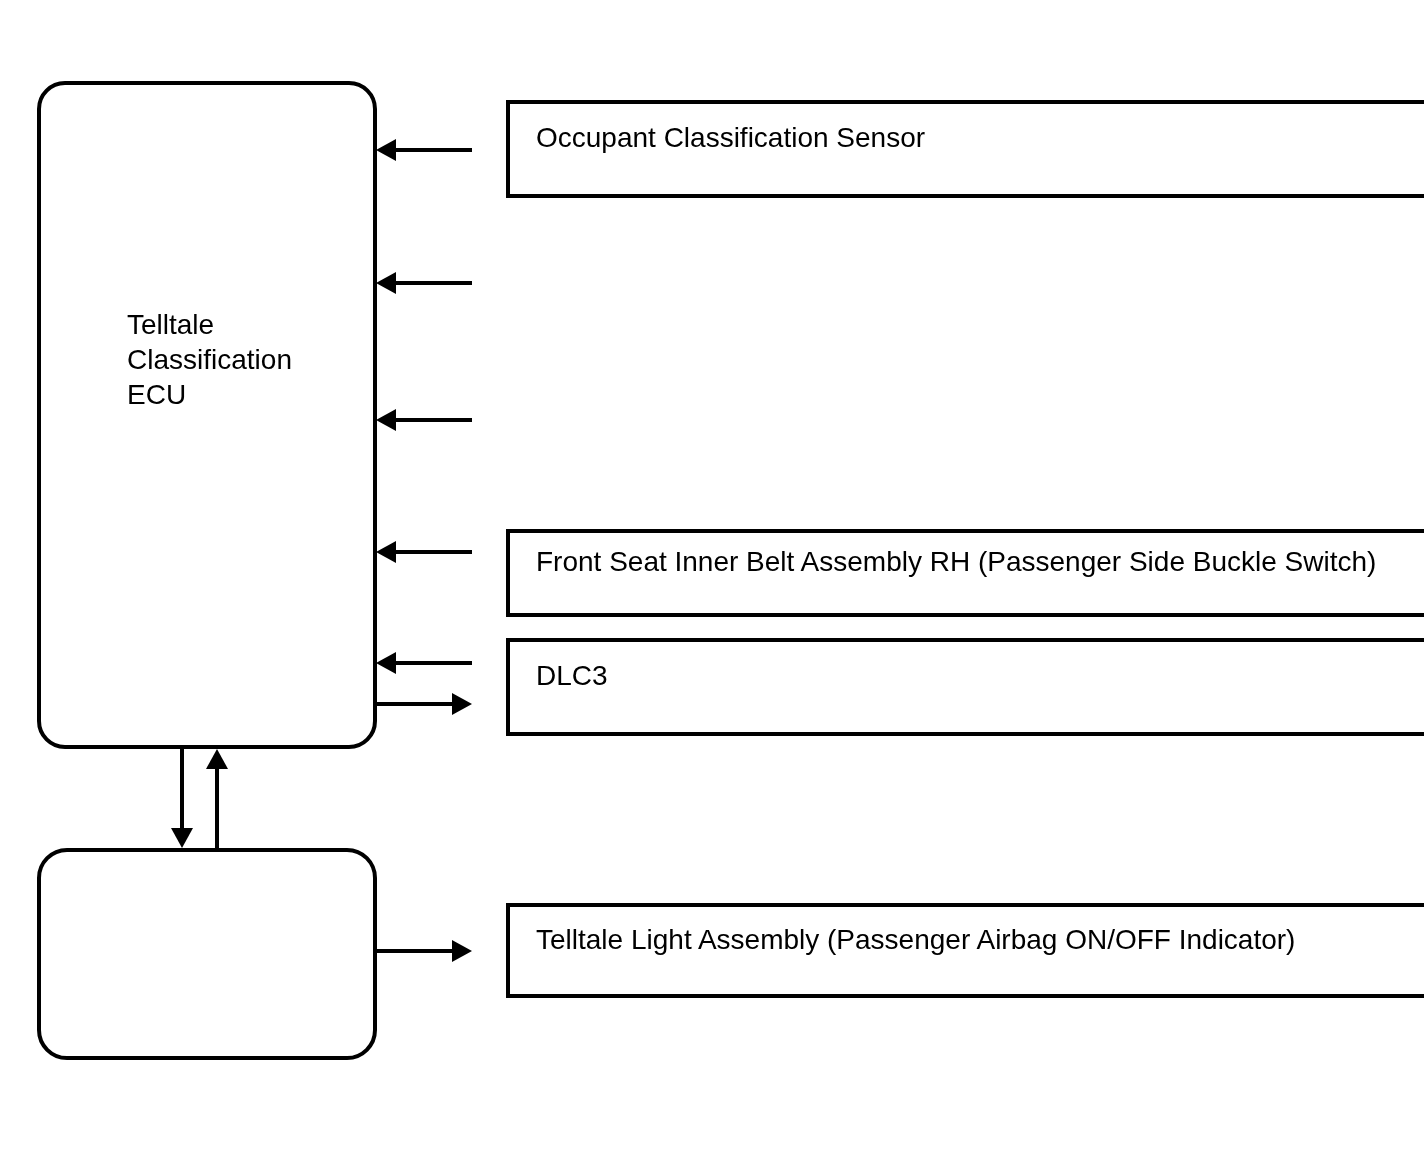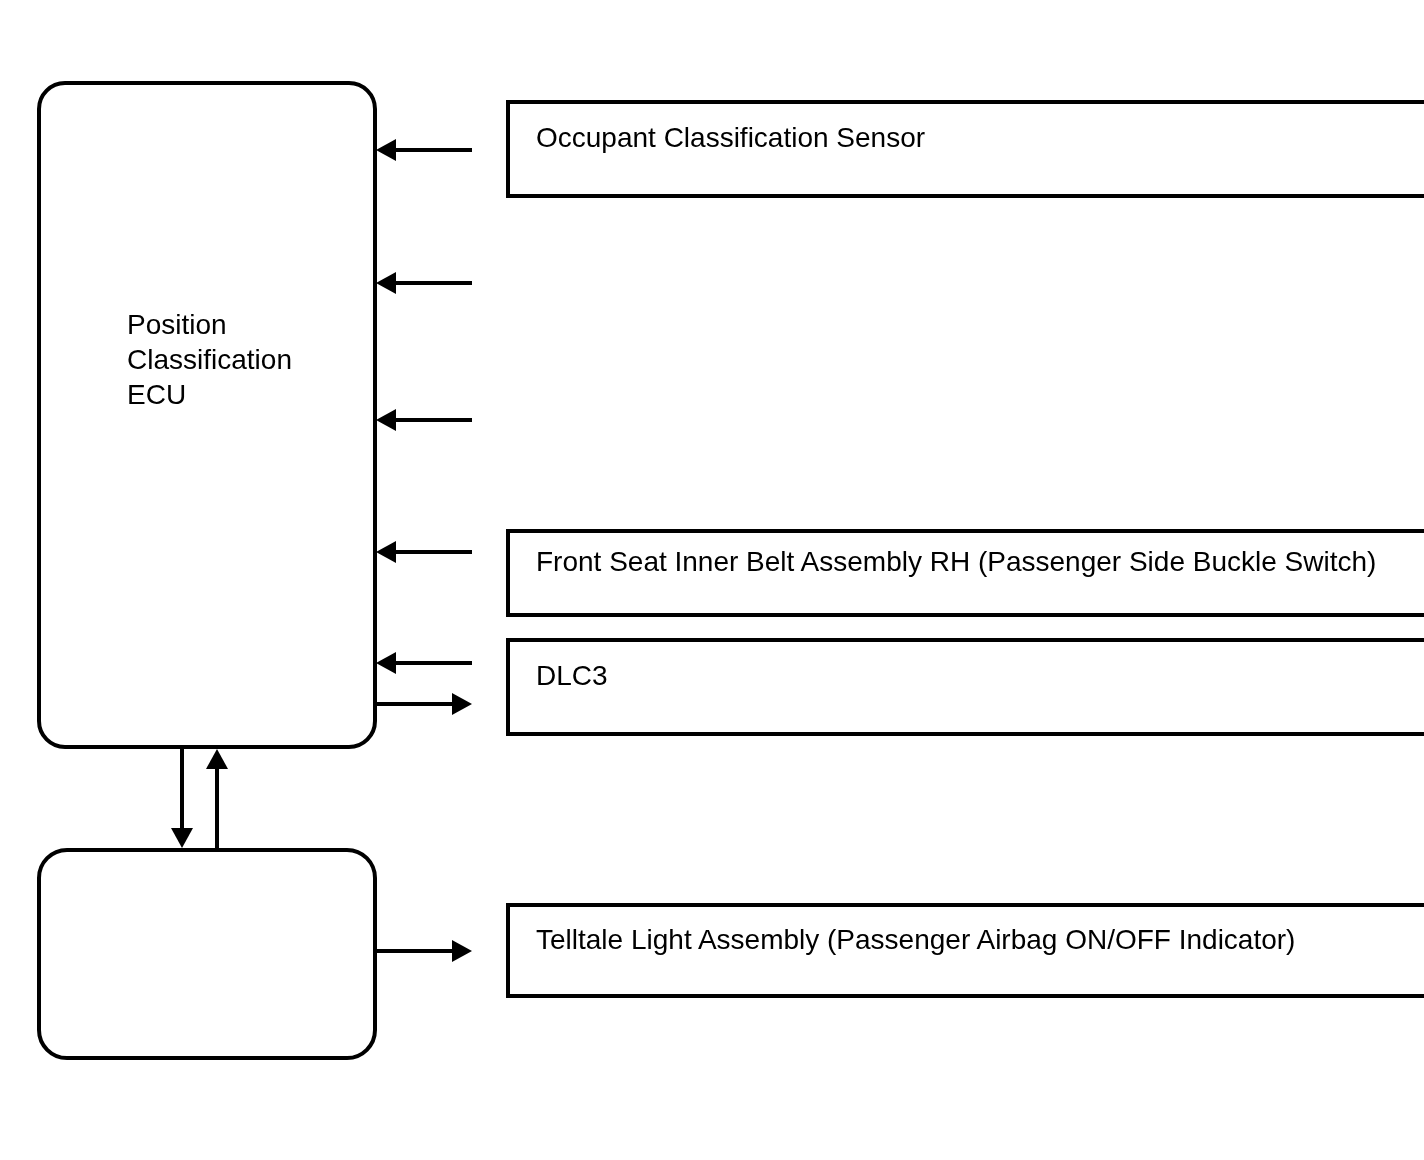--- a/index.html
+++ b/index.html
@@ -64,21 +64,21 @@
   
   .a9l { left:215px; top:767px; height:81px; } .a9h { left:206px; top:749px; }
 </style>
 </head>
 <body>
 
 <div class="canvas">
 
   <div class="roundbox ecu-box"></div>
   <div class="block-label ecu-label">
-    <span>Position</span>
+    <span>Telltale</span>
     <span>Classification</span>
     <span>ECU</span>
   </div>
 
   <div class="roundbox center-box"></div>
 
   <div class="sbox b1">
     <span class="sbox-label">Occupant Classification Sensor</span>
   </div>
   <div class="sbox b4">

